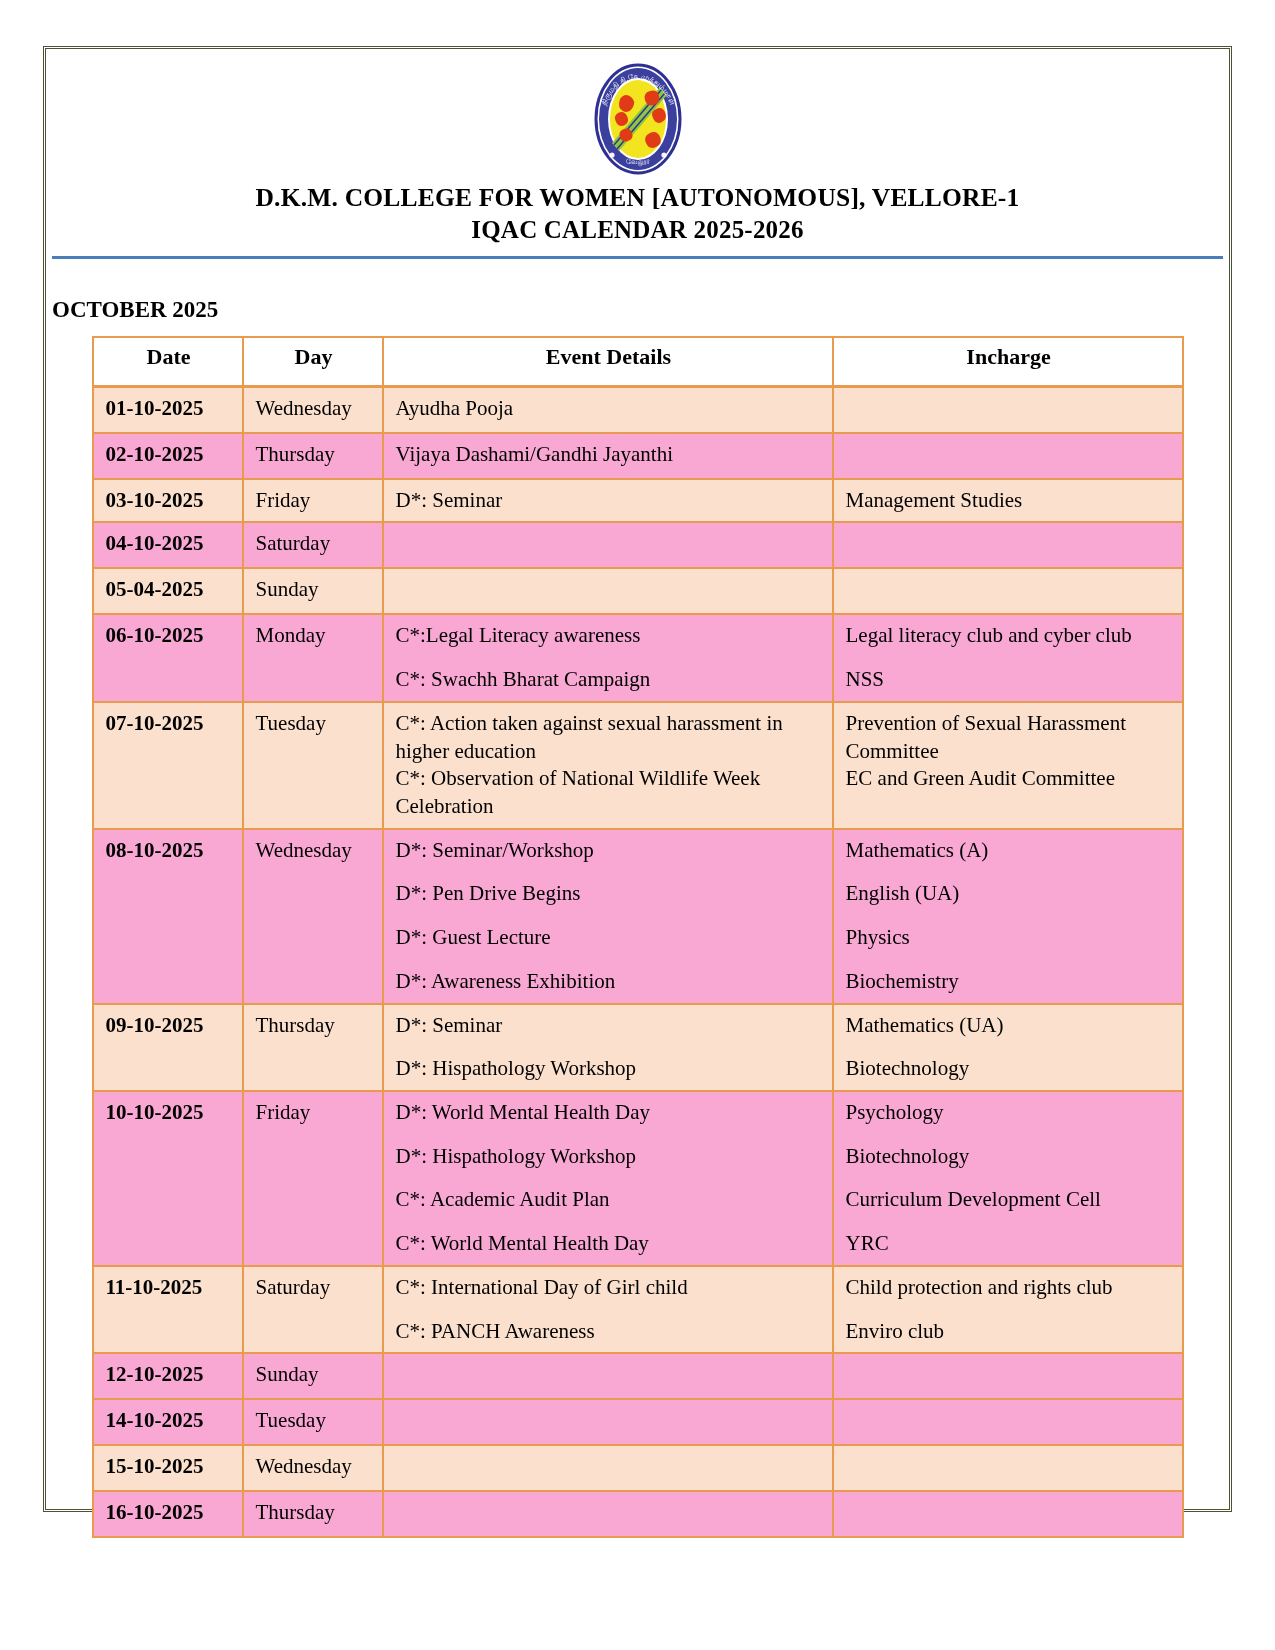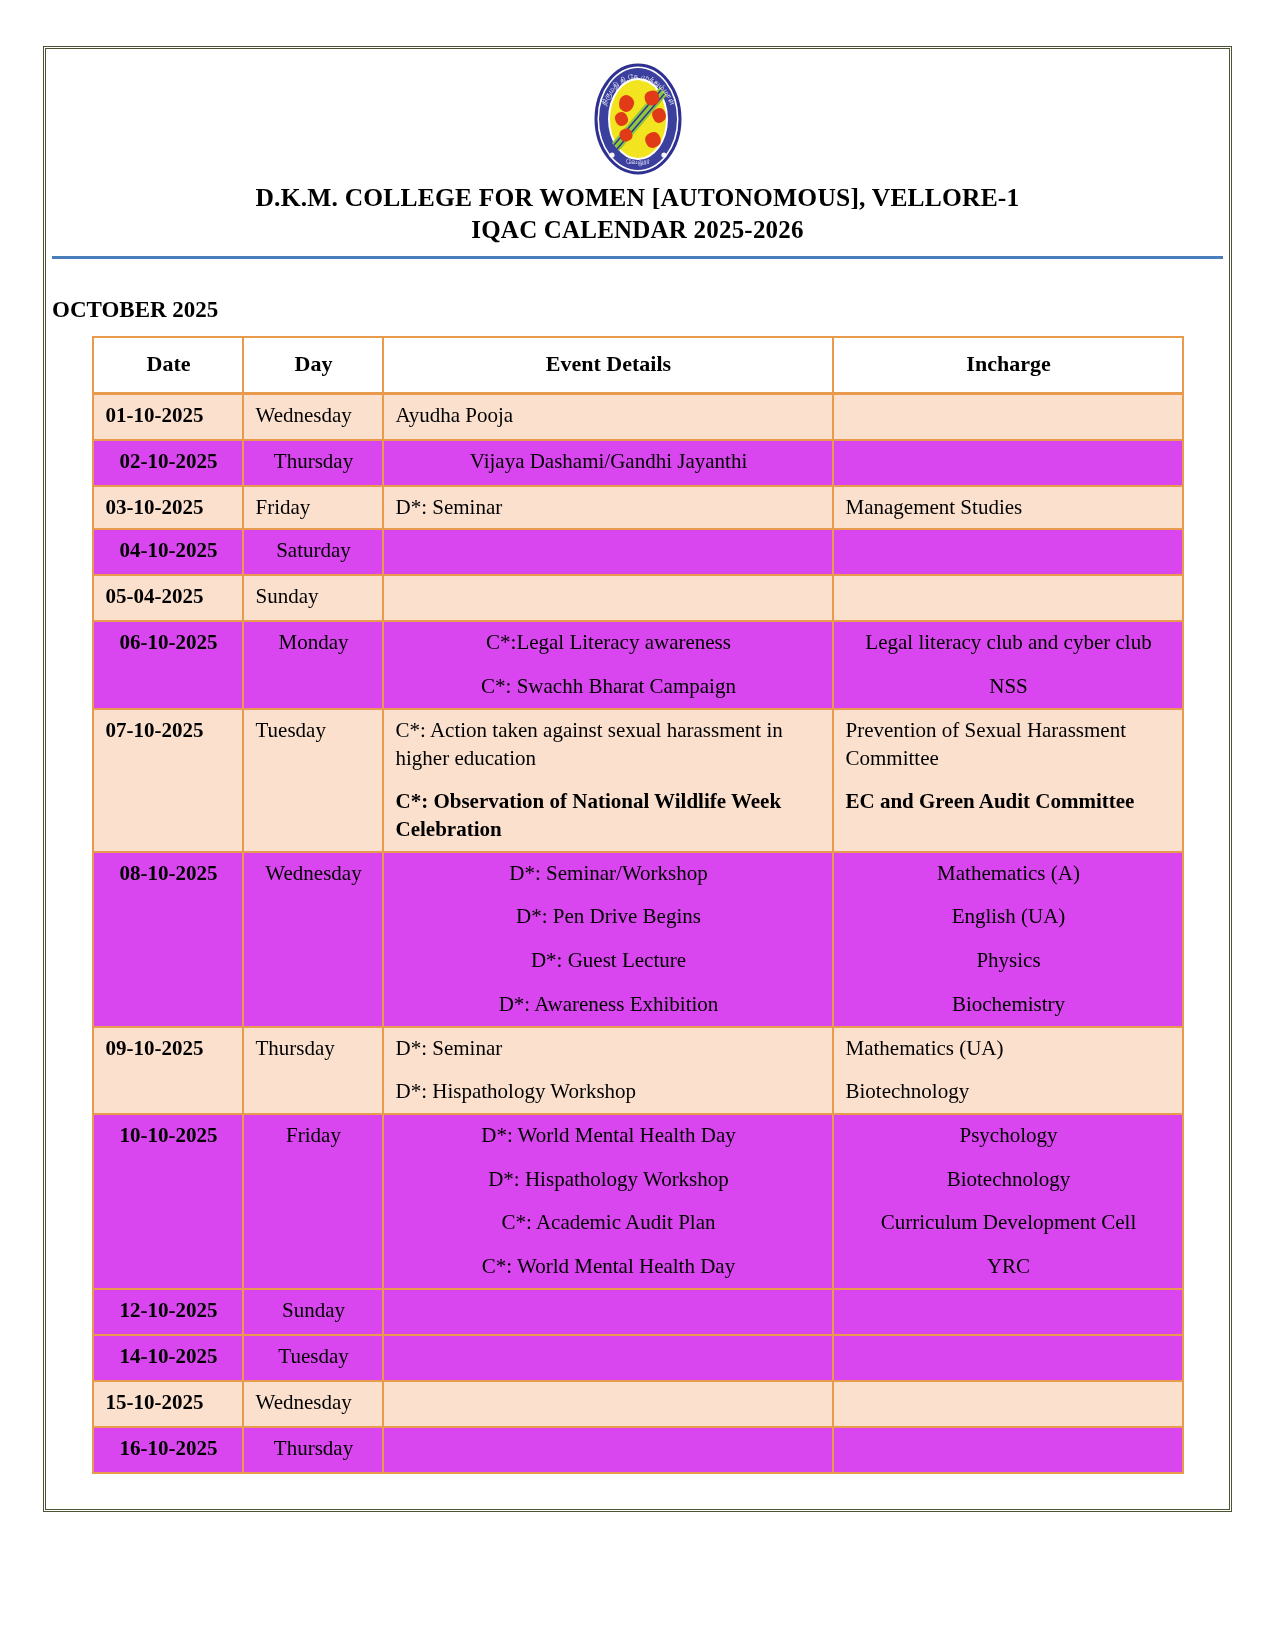--- a/index.html
+++ b/index.html
@@ -97,52 +97,50 @@
     vertical-align: top;
     font-size: 21px;
     line-height: 1.32;
   }
 
   table.calendar thead th {
     text-align: center;
     font-weight: bold;
     font-size: 22px;
     background: #ffffff;
-    padding-top: 11px;
+    padding-top: 4px;
     padding-bottom: 14px;
     border-bottom-width: 3px;
   }
 
   tr.shade td {
     background: #fbe0ce;
   }
   tr.plain td {
-    background: #d946ef;
-    text-align: center;
+    background: #f9a8d4;
   }
 
   td.date-cell {
     font-weight: bold;
     white-space: nowrap;
     font-size: 21px;
   }
   td.day-cell {
     white-space: nowrap;
   }
 
   td .line {
     display: block;
   }
   
   td.spaced .line + .line {
     margin-top: 16px;
   }
   td.tight .line + .line {
-    margin-top: 16px;
-    font-weight: bold;
+    margin-top: 0;
   }
 
   
   td.empty::after {
     content: "";
     display: block;
     min-height: 30px;
   }
 </style>
 </head>
@@ -304,20 +302,32 @@
             <span class="line">C*: Academic Audit Plan</span>
             <span class="line">C*: World Mental Health Day</span>
           </td>
           <td class="spaced">
             <span class="line">Psychology</span>
             <span class="line">Biotechnology</span>
             <span class="line">Curriculum Development Cell</span>
             <span class="line">YRC</span>
           </td>
         </tr>
+        <tr class="shade">
+          <td class="date-cell">11-10-2025</td>
+          <td class="day-cell">Saturday</td>
+          <td class="spaced">
+            <span class="line">C*: International Day of Girl child</span>
+            <span class="line">C*: PANCH Awareness</span>
+          </td>
+          <td class="spaced">
+            <span class="line">Child protection and rights club</span>
+            <span class="line">Enviro club</span>
+          </td>
+        </tr>
         <tr class="plain">
           <td class="date-cell">12-10-2025</td>
           <td class="day-cell">Sunday</td>
           <td class="spaced empty"></td>
           <td class="spaced empty"></td>
         </tr>
         <tr class="plain">
           <td class="date-cell">14-10-2025</td>
           <td class="day-cell">Tuesday</td>
           <td class="spaced empty"></td>

